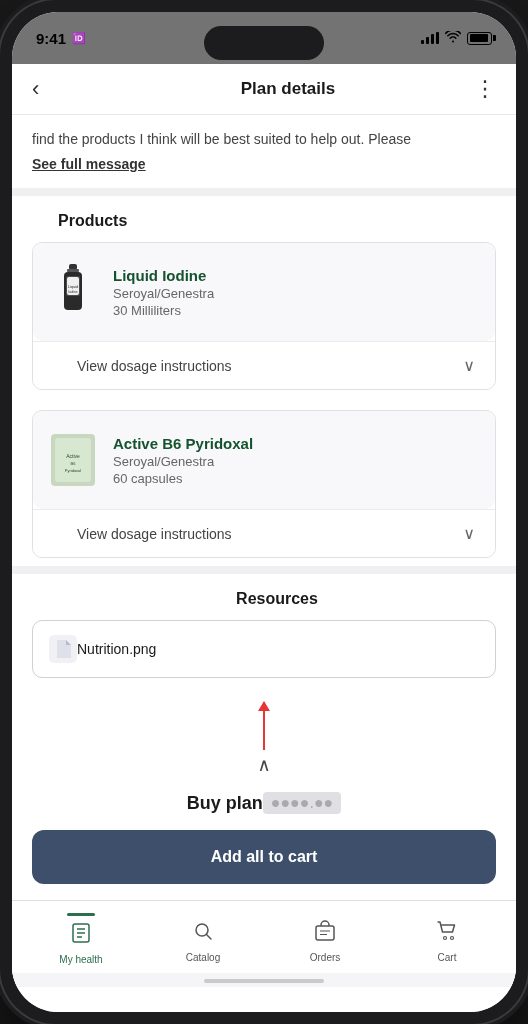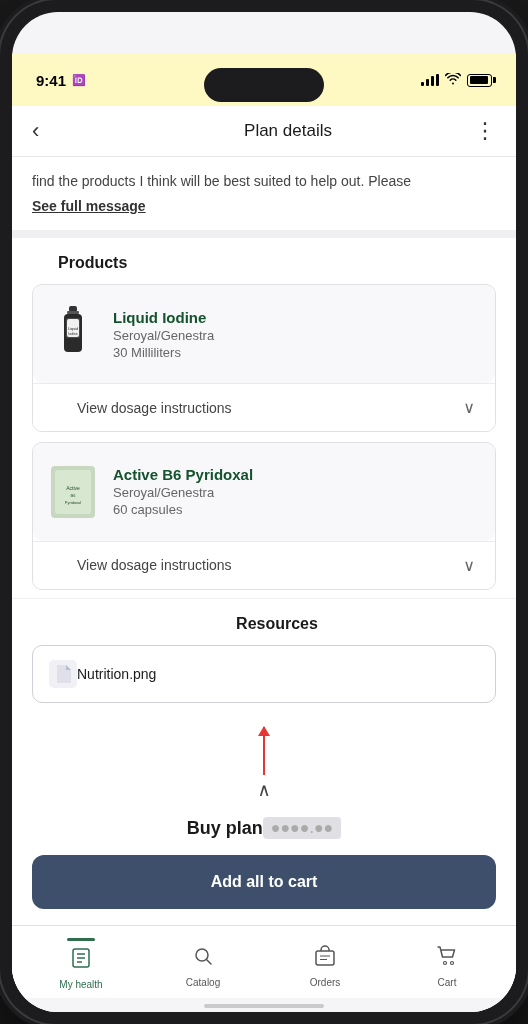--- a/index.html
+++ b/index.html
@@ -26,28 +26,27 @@
       left: 12px;
       right: 12px;
       bottom: 12px;
       background: #f5f5f7;
       border-radius: 46px;
       overflow: hidden;
       display: flex;
       flex-direction: column;
     }
     .notch-area {
-      background: #fef9c3;
+      background: #737373;
       height: 52px;
       display: flex;
       align-items: center;
       justify-content: space-between;
       padding: 0 24px 0;
       position: relative;
-      margin-top: 42px;
     }
     .dynamic-island {
       position: absolute;
       top: 14px;
       left: 50%;
       transform: translateX(-50%);
       width: 120px;
       height: 34px;
       background: #1c1c1e;
       border-radius: 20px;
@@ -124,21 +123,21 @@
       border-bottom: 1px solid #e8e8e8;
     }
     .header-back {
       font-size: 22px;
       color: #333;
       cursor: pointer;
       width: 32px;
     }
     .header-title {
       font-size: 17px;
-      font-weight: 400;
+      font-weight: 700;
       color: #1a1a1a;
       padding-left: 48px;
     }
     .header-more {
       font-size: 22px;
       color: #333;
       cursor: pointer;
       width: 32px;
       text-align: right;
     }

